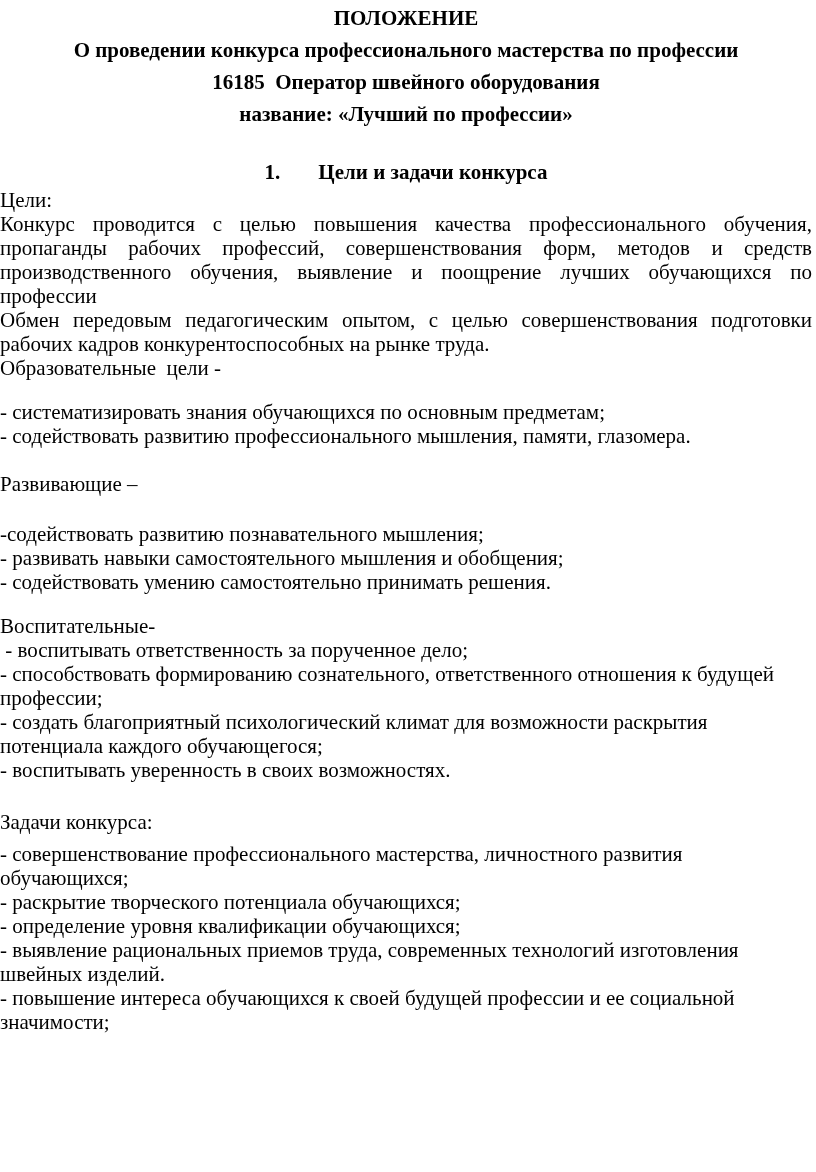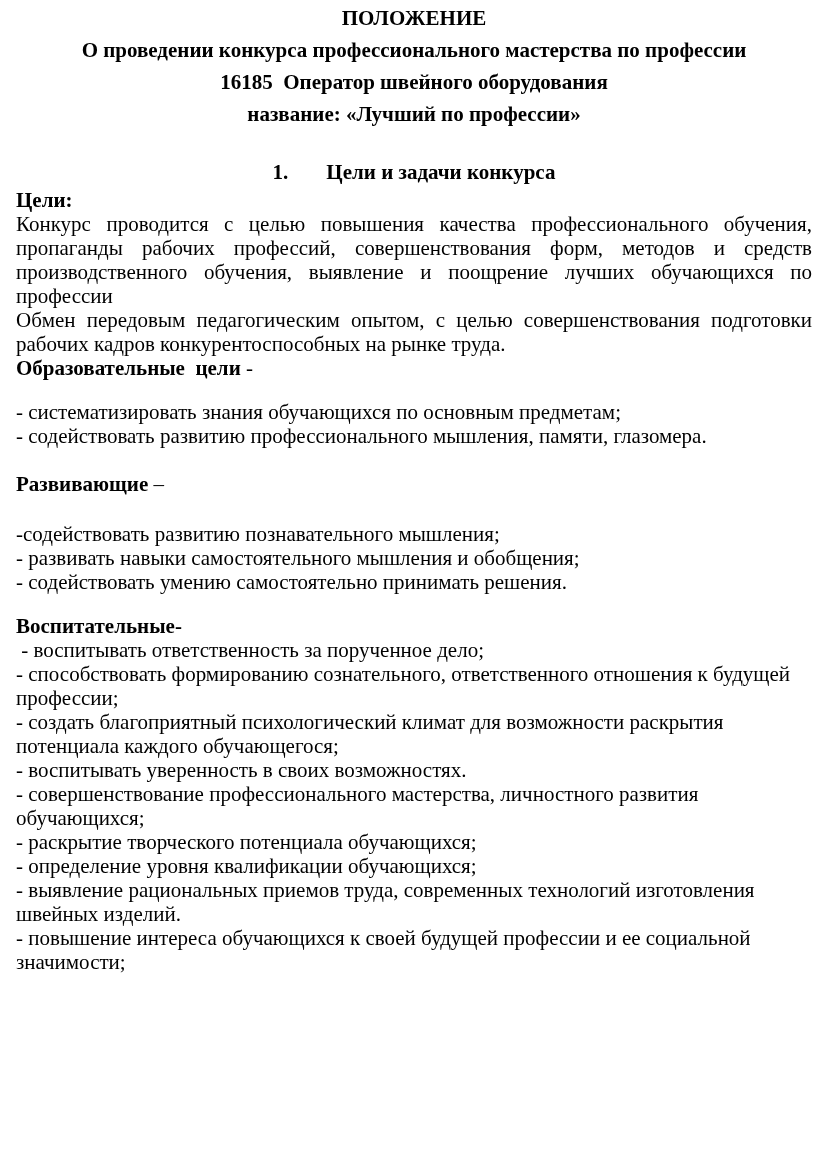--- a/index.html
+++ b/index.html
@@ -4,21 +4,21 @@
 <style>
   html, body {
     margin: 0;
     padding: 0;
     background: #ffffff;
   }
   .page {
     width: 816px;
     min-height: 1172px;
     box-sizing: border-box;
-    padding: 2px 4px 60px 16px;
+    padding: 2px 4px 60px 0;
     background: #ffffff;
     color: #000000;
     font-family: "Liberation Serif", "DejaVu Serif", serif;
     font-size: 21px;
     line-height: 24px;
   }
   .doc-header .h-line {
     font-weight: bold;
     text-align: center;
     line-height: 32px;
@@ -27,21 +27,21 @@
   .section-heading {
     margin-top: 26px;
     font-weight: bold;
     text-align: center;
     line-height: 32px;
   }
   .tab-gap {
     display: inline-block;
     width: 38px;
   }
-  .b { font-weight: bold; }
+  .b { font-weight: normal; }
   .line { white-space: pre-wrap; }
   .jline {
     text-align: justify;
     text-align-last: justify;
   }
   .item { white-space: pre-wrap; }
   .sub-heading { white-space: pre-wrap; }
   .h-edu  { margin-bottom: 20px; }
   .h-dev  { margin-top: 24px; margin-bottom: 26px; }
   .h-upb  { margin-top: 20px; }
@@ -91,20 +91,21 @@
 
   <div>
     <div class="sub-heading h-upb"><span class="b">Воспитательные-</span><span></span></div>
     <div class="item"> - воспитывать ответственность за порученное дело;</div>
     <div class="item">- способствовать формированию сознательного, ответственного отношения к будущей профессии;</div>
     <div class="item">- создать благоприятный психологический климат для возможности раскрытия потенциала каждого обучающегося;</div>
     <div class="item">- воспитывать уверенность в своих возможностях.</div>
   </div>
 
   <div>
+    <div class="sub-heading h-task"><span class="b">Задачи конкурса</span><span>:</span></div>
     <div class="item">- совершенствование профессионального мастерства, личностного развития обучающихся;</div>
     <div class="item">- раскрытие творческого потенциала обучающихся;</div>
     <div class="item">- определение уровня квалификации обучающихся;</div>
     <div class="item">- выявление рациональных приемов труда, современных технологий изготовления швейных изделий.</div>
     <div class="item">- повышение интереса обучающихся к своей будущей профессии и ее социальной значимости;</div>
   </div>
 
 </div>
 
 </body></html>

